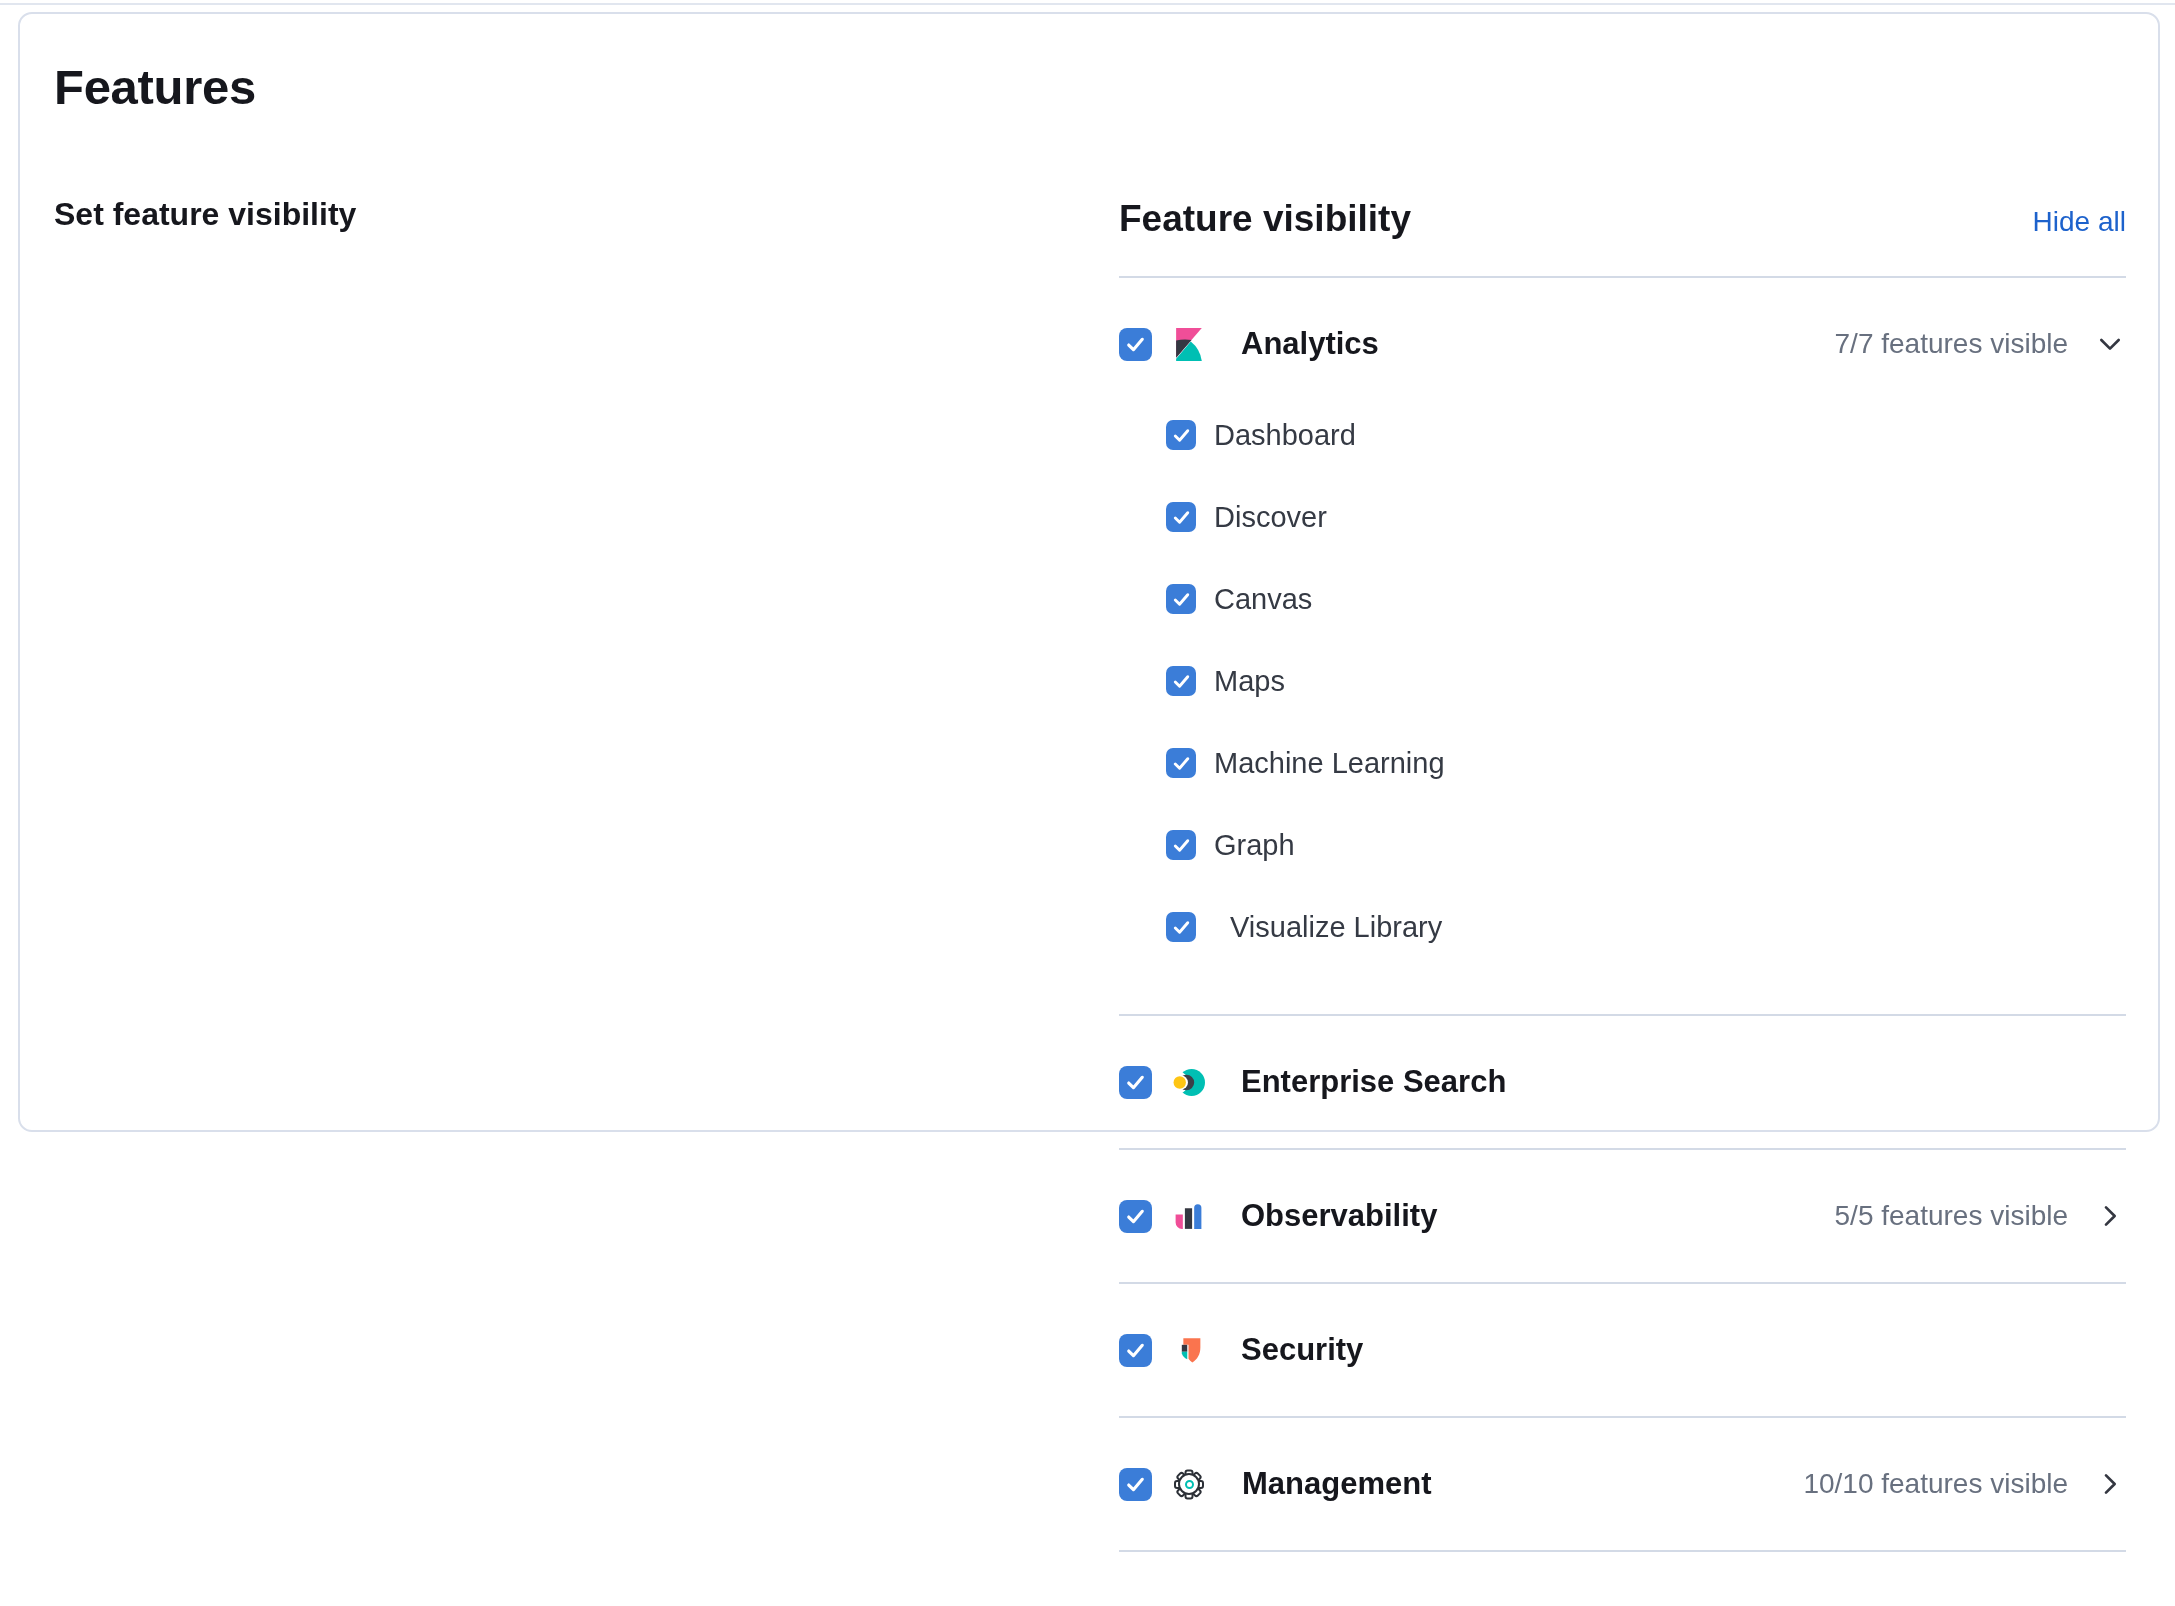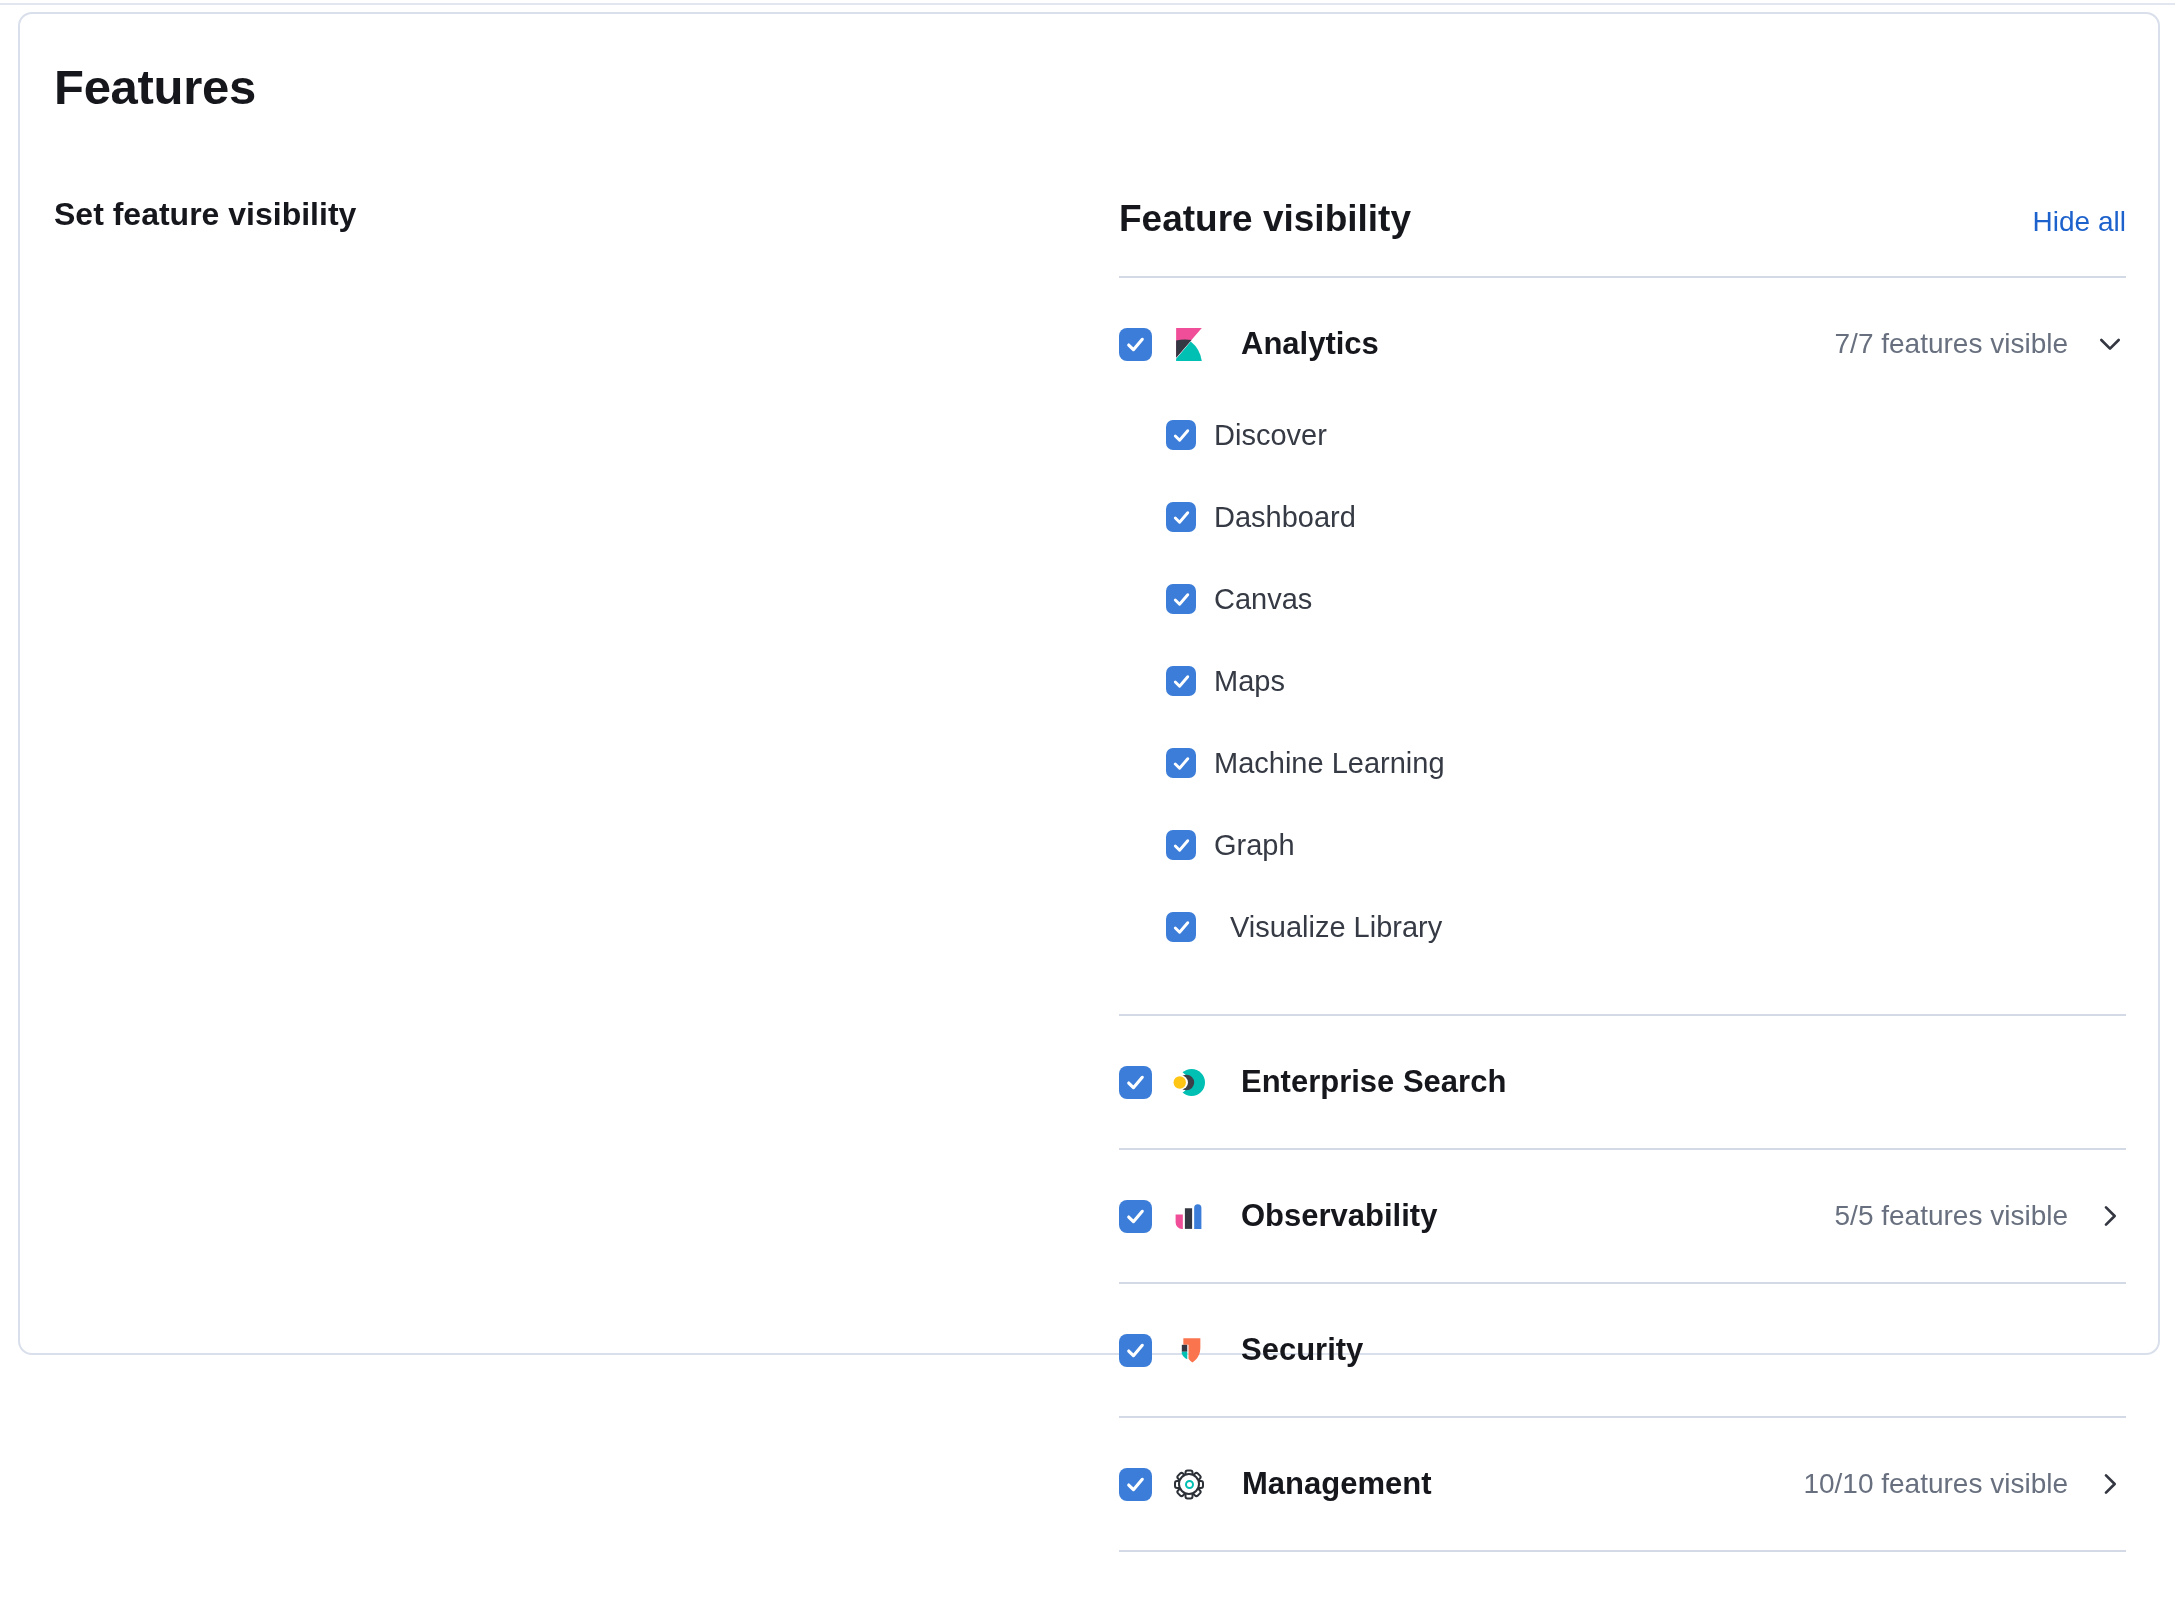--- a/index.html
+++ b/index.html
@@ -4,21 +4,21 @@
 <style>
   * { box-sizing: border-box; }
   html,body { margin:0; padding:0; background:#fff; }
   body {
     width:2175px; height:1606px; position:relative; overflow:hidden;
     font-family:"Liberation Sans", sans-serif; color:#16171d;
   }
   .top-rule { position:absolute; top:3px; left:0; width:2175px; height:0; border-top:2px solid #e1e6ef; }
 
   .panel {
-    position:absolute; left:18px; top:12px; width:2142px; height:1343px;
+    position:absolute; left:18px; top:12px; width:2142px; height:1120px;
     background:#fff; border:2px solid #d9dfeb; border-radius:14px;
     padding:44px 32px 0 34px;
   }
   h1.page-title { margin:0; font-size:49px; line-height:58px; font-weight:700; letter-spacing:-0.3px; color:#16171d; }
 
   .columns { display:flex; align-items:flex-start; margin-top:80px; }
   .left-col { flex:1 1 auto; padding-right:100px; }
   .left-col h2 { margin:0 0 28px 0; font-size:32px; line-height:36px; font-weight:700; color:#16171d; }
   .left-col p { margin:0; font-size:29px; line-height:47px; color:#5e6472; max-width:960px; }
   .link { color:#1d62cc; font-weight:500; text-decoration:none; cursor:pointer; }
@@ -114,29 +114,29 @@
         </span>
       </div>
 
       <div class="sub-list">
         <div class="sub-item">
           <span class="checkbox small">
             <svg width="23" height="23" viewBox="0 0 24 24">
                 <polyline points="5.5,12.5 10,17 18.5,7" fill="none" stroke="#fff" stroke-width="3" stroke-linecap="round" stroke-linejoin="round"></polyline>
               </svg>
           </span>
+          <span class="sub-label">Dashboard</span>
+        </div>
+        <div class="sub-item">
+          <span class="checkbox small">
+            <svg width="23" height="23" viewBox="0 0 24 24">
+                <polyline points="5.5,12.5 10,17 18.5,7" fill="none" stroke="#fff" stroke-width="3" stroke-linecap="round" stroke-linejoin="round"></polyline>
+              </svg>
+          </span>
           <span class="sub-label">Discover</span>
-        </div>
-        <div class="sub-item">
-          <span class="checkbox small">
-            <svg width="23" height="23" viewBox="0 0 24 24">
-                <polyline points="5.5,12.5 10,17 18.5,7" fill="none" stroke="#fff" stroke-width="3" stroke-linecap="round" stroke-linejoin="round"></polyline>
-              </svg>
-          </span>
-          <span class="sub-label">Dashboard</span>
         </div>
         <div class="sub-item">
           <span class="checkbox small">
             <svg width="23" height="23" viewBox="0 0 24 24">
                 <polyline points="5.5,12.5 10,17 18.5,7" fill="none" stroke="#fff" stroke-width="3" stroke-linecap="round" stroke-linejoin="round"></polyline>
               </svg>
           </span>
           <span class="sub-label">Canvas</span>
         </div>
         <div class="sub-item">

